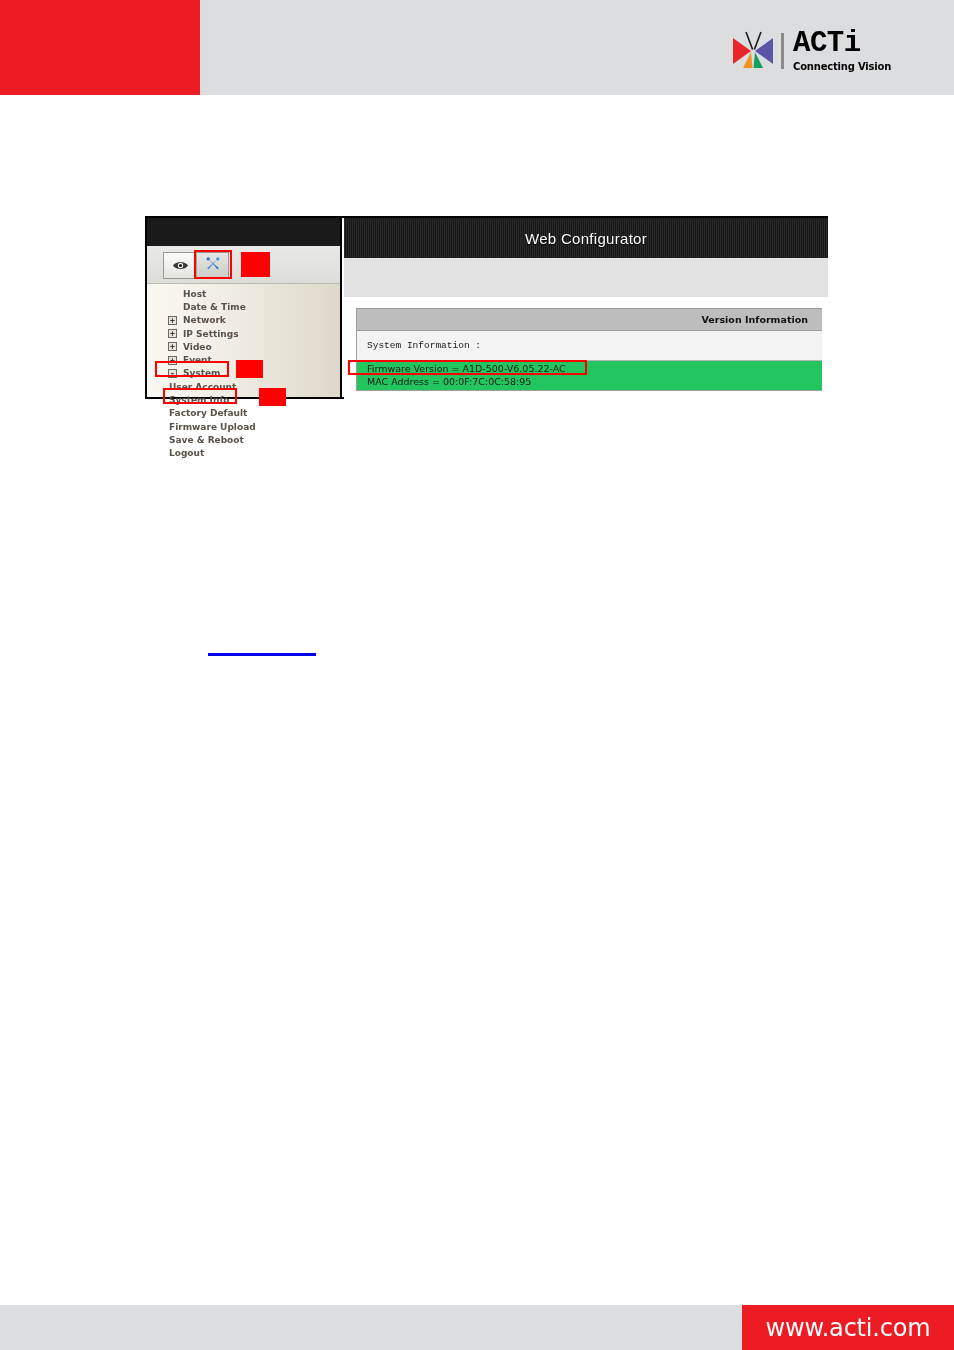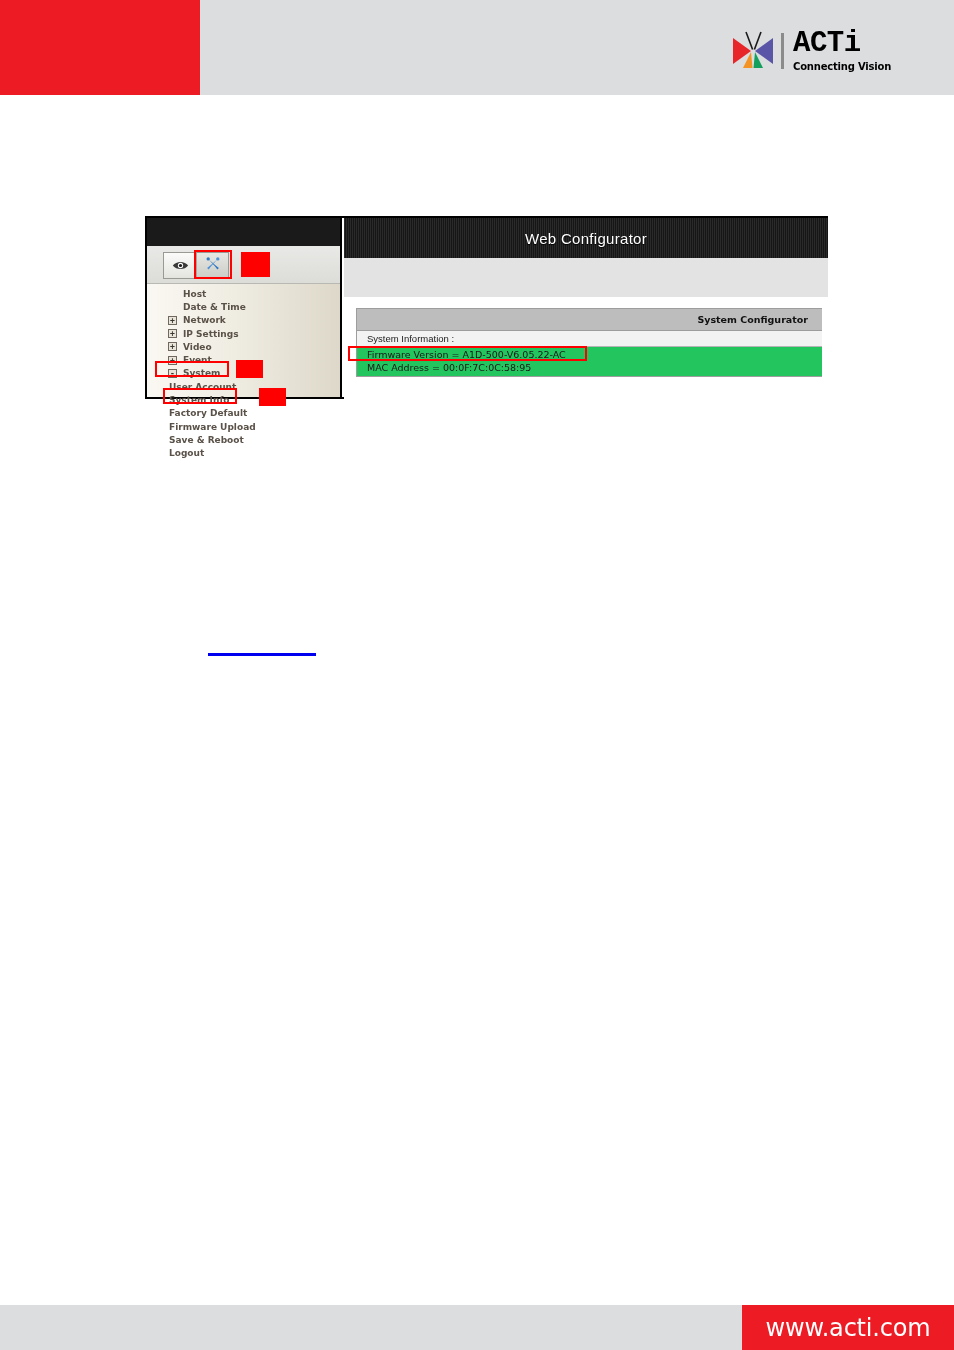--- a/index.html
+++ b/index.html
@@ -152,26 +152,26 @@
   .info-table-head {
     height: 22px;
     background: #bdbdbd;
     border-bottom: 1px solid #9d9d9d;
     display: flex; align-items: center; justify-content: flex-end;
     padding-right: 14px;
     font-family: "DejaVu Sans", sans-serif;
     font-size: 9.5px; font-weight: bold; color: #111;
   }
   .info-row-label {
-    height: 16px;
+    height: 30px;
     background: #f3f3f3;
     border-bottom: 1px solid #b5b5b5;
     display: flex; align-items: center;
     padding-left: 10px;
-    font-family: Liberation Sans, sans-serif;
+    font-family: Liberation Mono, monospace;
     font-size: 9.5px; color: #222;
   }
   .info-lines {
     background: #22c55e;
     padding: 2px 0 2px 10px;
     position: relative;
   }
   .info-line {
     font-family: "DejaVu Sans", sans-serif;
     font-size: 9.5px; color: #1a1a1a;
@@ -318,21 +318,21 @@
         <div class="hl-box" style="left:16px; top:104px; width:74px; height:16px;"></div>
         <div class="red-sq" style="left:112px; top:104px; width:27px; height:18px;"></div>
       </div>
     </div>
 
     <div class="fig-content">
       <div class="cfg-title">Web Configurator</div>
       <div class="cfg-subbar"></div>
       <div class="cfg-body">
         <div class="info-table">
-          <div class="info-table-head">System Configurator</div>
+          <div class="info-table-head">Version Information</div>
           <div class="info-row-label">System Information :</div>
           <div class="info-lines">
             <div class="info-line">Firmware Version = A1D-500-V6.05.22-AC</div>
             <div class="info-line">MAC Address = 00:0F:7C:0C:58:95</div>
             <div class="hl-box" style="left:-9px; top:-1px; width:239px; height:15px;"></div>
           </div>
         </div>
       </div>
     </div>
   </div>

